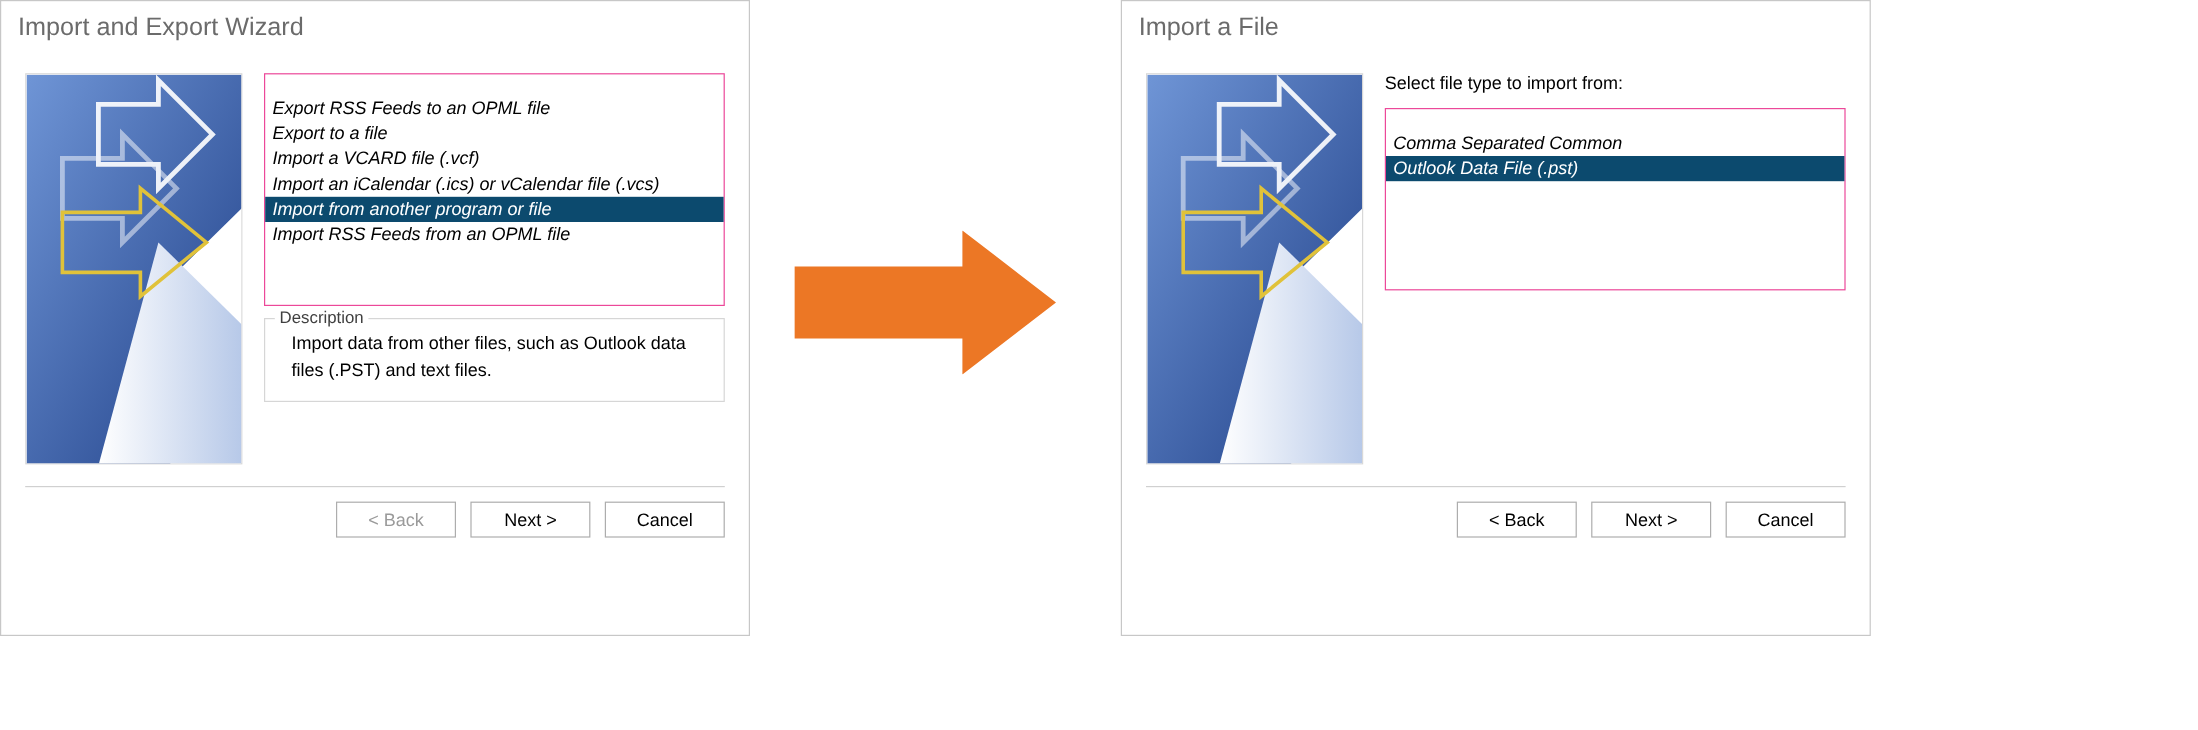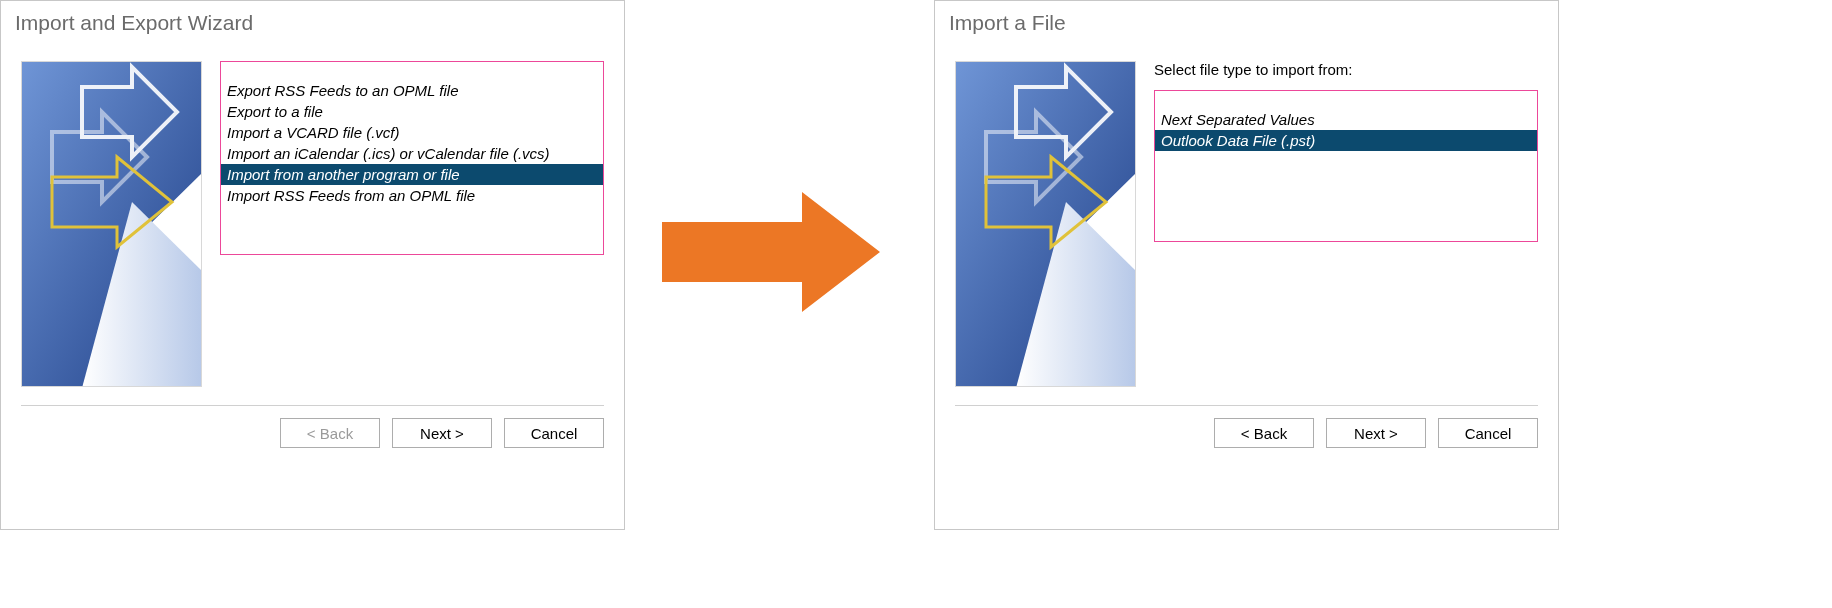--- a/index.html
+++ b/index.html
@@ -152,20 +152,24 @@
     </div>
     <div class="right-col">
       <div class="listbox" id="wiz1-list">
           <div class="list-item">Export RSS Feeds to an OPML file</div>
           <div class="list-item">Export to a file</div>
           <div class="list-item">Import a VCARD file (.vcf)</div>
           <div class="list-item">Import an iCalendar (.ics) or vCalendar file (.vcs)</div>
           <div class="list-item selected">Import from another program or file</div>
           <div class="list-item">Import RSS Feeds from an OPML file</div>
         </div>
+      <div class="desc-group">
+        <div class="desc-legend">Description</div>
+        <div class="desc-text">Import data from other files, such as Outlook data files (.PST) and text files.</div>
+      </div>
     </div>
   </div>
   <hr class="hr">
   <div class="btn-row">
     <button class="btn disabled">&lt; Back</button>
     <button class="btn">Next &gt;</button>
     <button class="btn">Cancel</button>
   </div>
 </div>
 
@@ -196,21 +200,21 @@
         <g stroke="#ffffff" stroke-width="4" fill="none" opacity="0.9">
           <path d="M60 25 L110 25 L110 5 L155 50 L110 95 L110 75 L60 75 Z"></path>
           <path d="M30 70 L80 70 L80 50 L125 95 L80 140 L80 120 L30 120 Z" opacity="0.55"></path>
         </g>
         <path d="M30 115 L95 115 L95 95 L150 140 L95 185 L95 165 L30 165 Z" fill="none" stroke="#e0c23a" stroke-width="3"></path>
       </svg>
     </div>
     <div class="right-col">
       <div class="prompt">Select file type to import from:</div>
       <div class="listbox" id="wiz2-list">
-          <div class="list-item">Next Separated Values</div>
+          <div class="list-item">Comma Separated Common</div>
           <div class="list-item selected">Outlook Data File (.pst)</div>
         </div>
     </div>
   </div>
   <hr class="hr">
   <div class="btn-row">
     <button class="btn">&lt; Back</button>
     <button class="btn">Next &gt;</button>
     <button class="btn">Cancel</button>
   </div>

